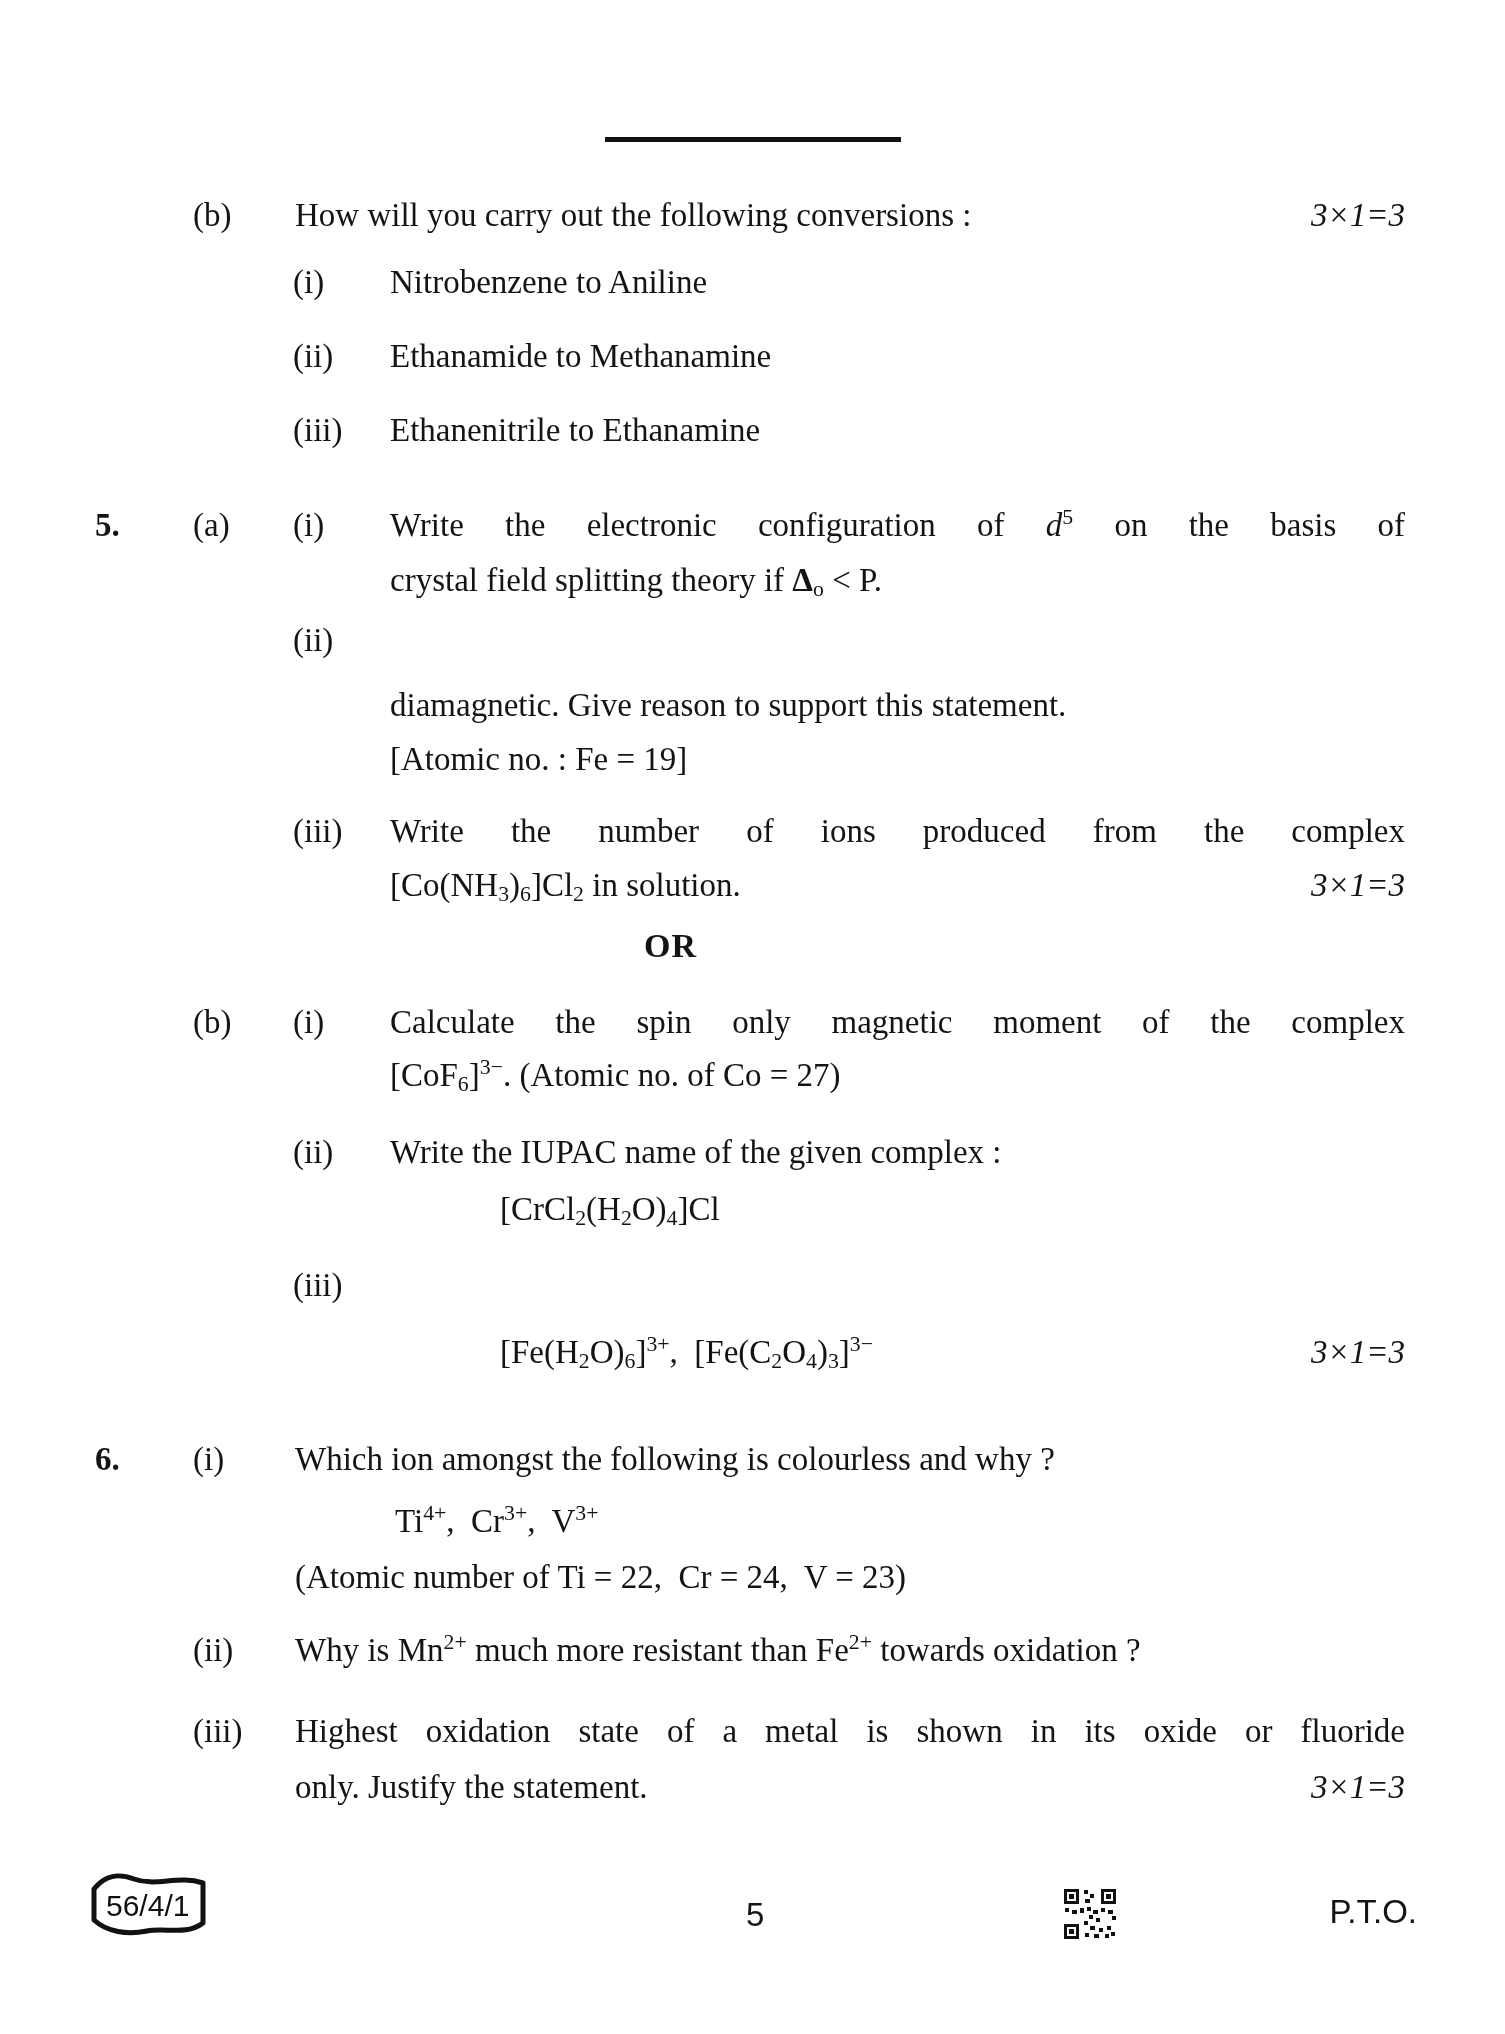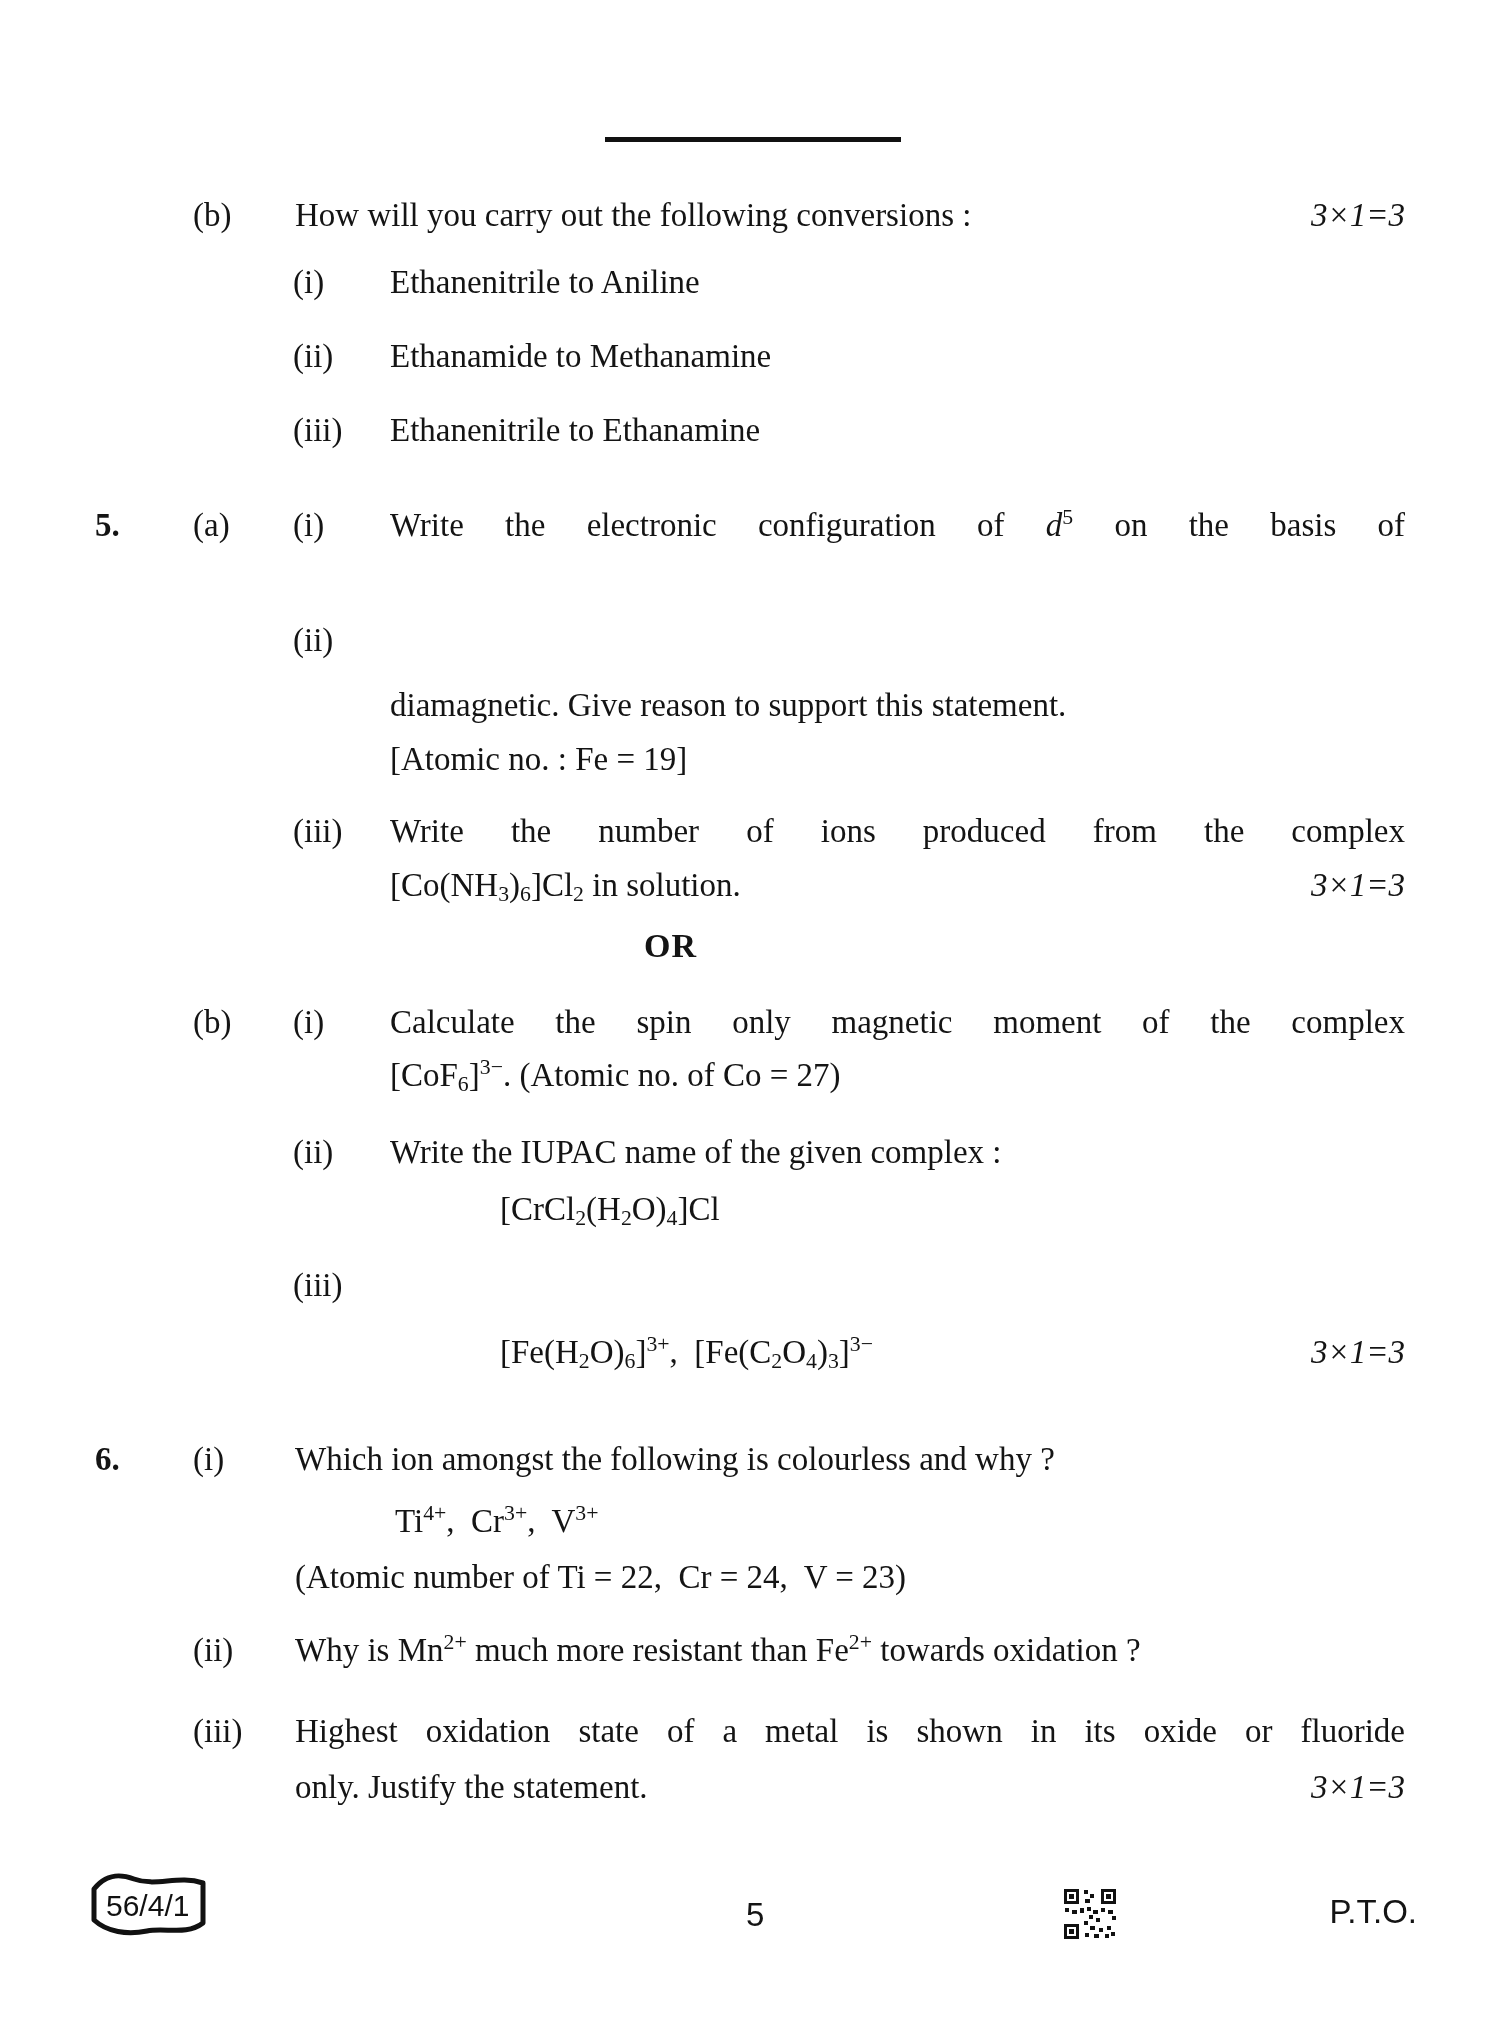--- a/index.html
+++ b/index.html
@@ -41,32 +41,33 @@
 
 <div class="page">
 
   <div class="rule"></div>
 
   <span class="t l1" style="top:196px">(b)</span>
   <span class="t b295" style="top:196px">How will you carry out the following conversions :</span>
   <span class="t marks" style="top:196px">3×1=3</span>
 
   <span class="t l2" style="top:263px">(i)</span>
-  <span class="t b390" style="top:263px">Ethanenitrile to Aniline</span>
+  <span class="t b390" style="top:263px">Nitrobenzene to Aniline</span>
 
   <span class="t l2" style="top:337px">(ii)</span>
   <span class="t b390" style="top:337px">Ethanamide to Methanamine</span>
 
   <span class="t l2" style="top:411px">(iii)</span>
   <span class="t b390" style="top:411px">Ethanenitrile to Ethanamine</span>
 
   <span class="t qn" style="top:506px">5.</span>
   <span class="t l1" style="top:506px">(a)</span>
   <span class="t l2" style="top:506px">(i)</span>
   <div class="t just" style="top:506px">Write the electronic configuration of <i>d</i><sup>5</sup> on the basis of</div>
+  <span class="t b390" style="top:561px">crystal field splitting theory if <b>Δ</b><sub>o</sub> &lt; P.</span>
 
   <span class="t l2" style="top:621px">(ii)</span>
   <span class="t b390" style="top:686px">diamagnetic. Give reason to support this statement.</span>
   <span class="t b390" style="top:740px">[Atomic no. : Fe = 19]</span>
 
   <span class="t l2" style="top:812px">(iii)</span>
   <div class="t just" style="top:812px">Write the number of ions produced from the complex</div>
   <span class="t b390" style="top:866px">[Co(NH<sub>3</sub>)<sub>6</sub>]Cl<sub>2</sub> in solution.</span>
   <span class="t marks" style="top:866px">3×1=3</span>
 

